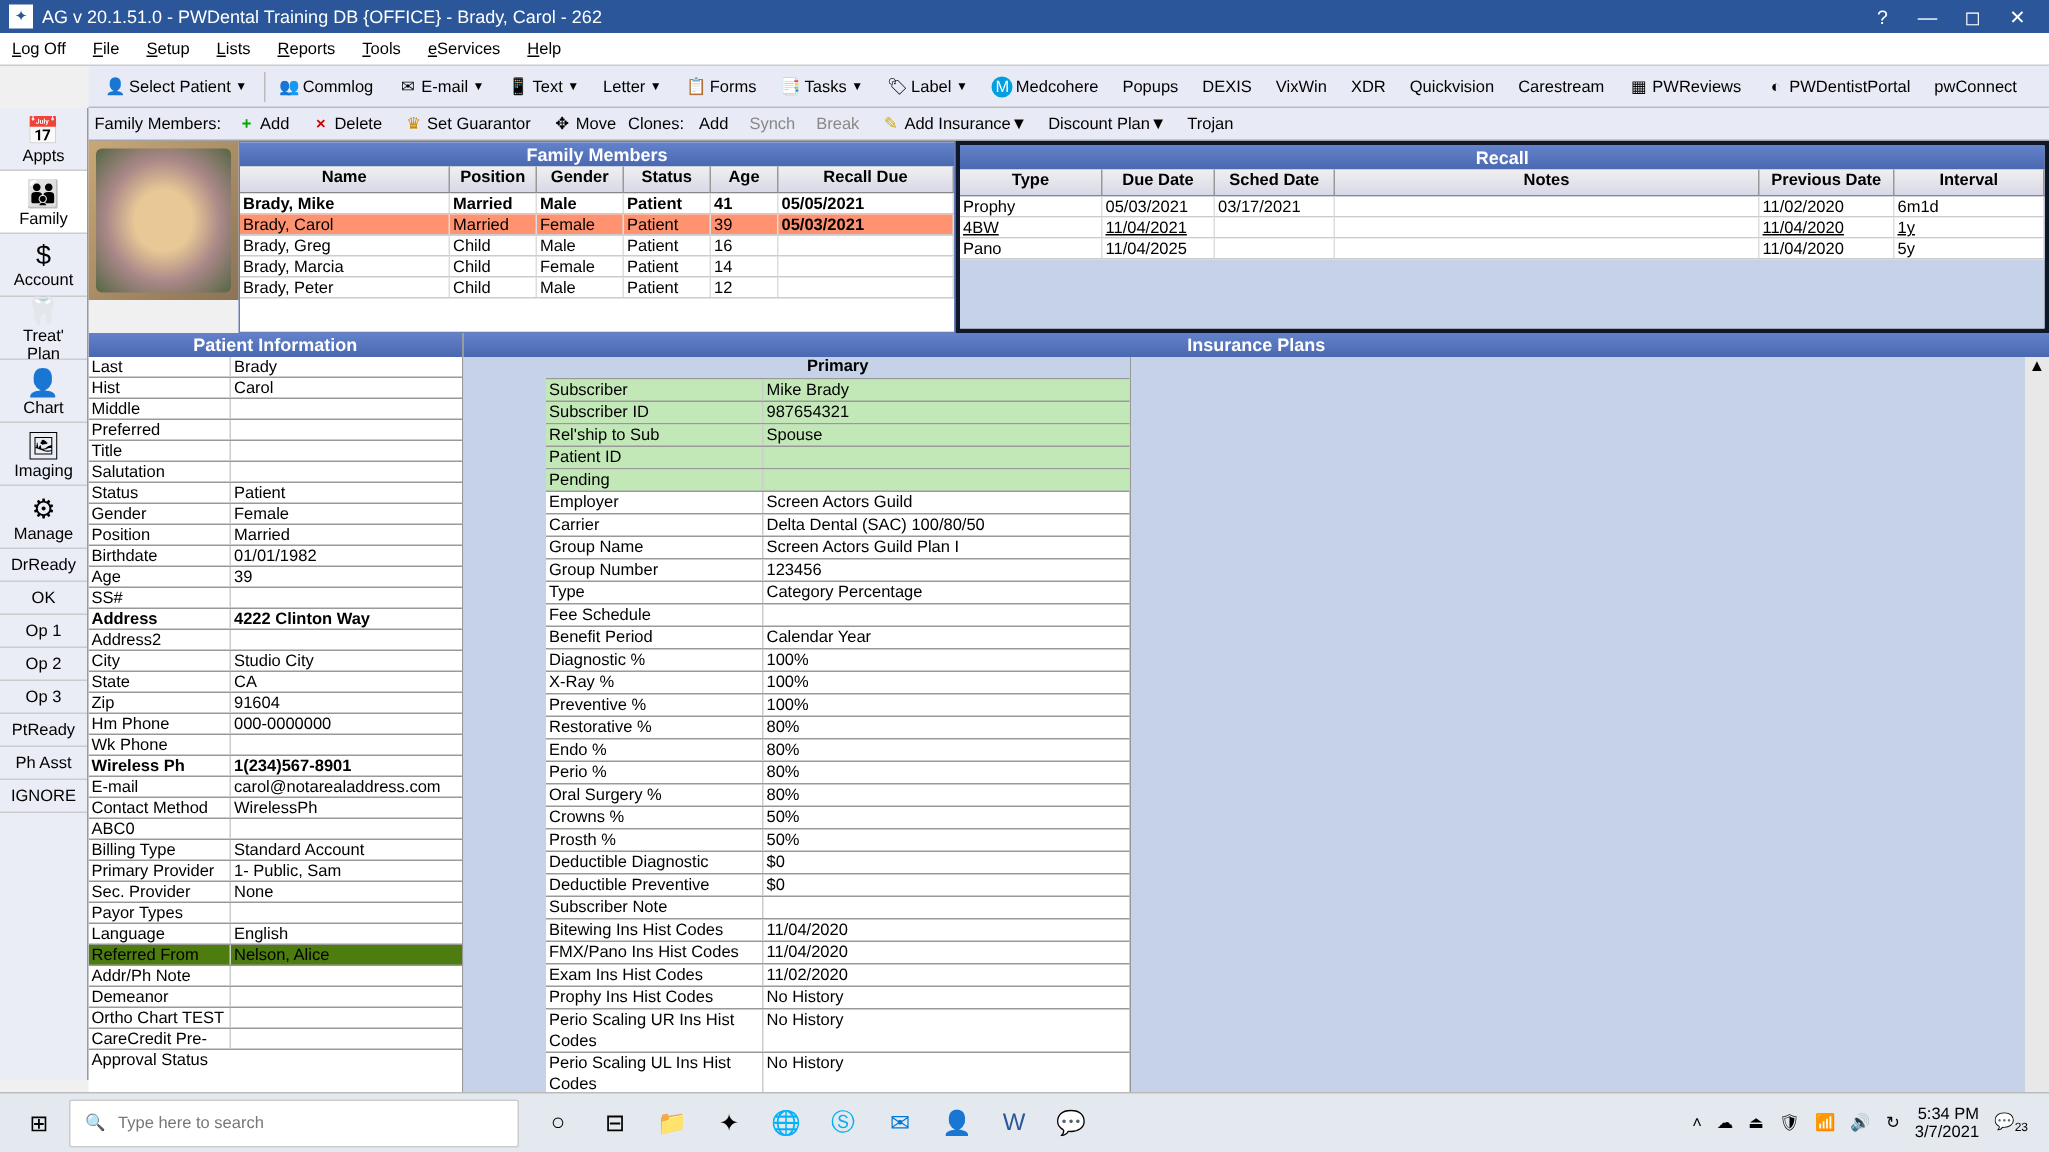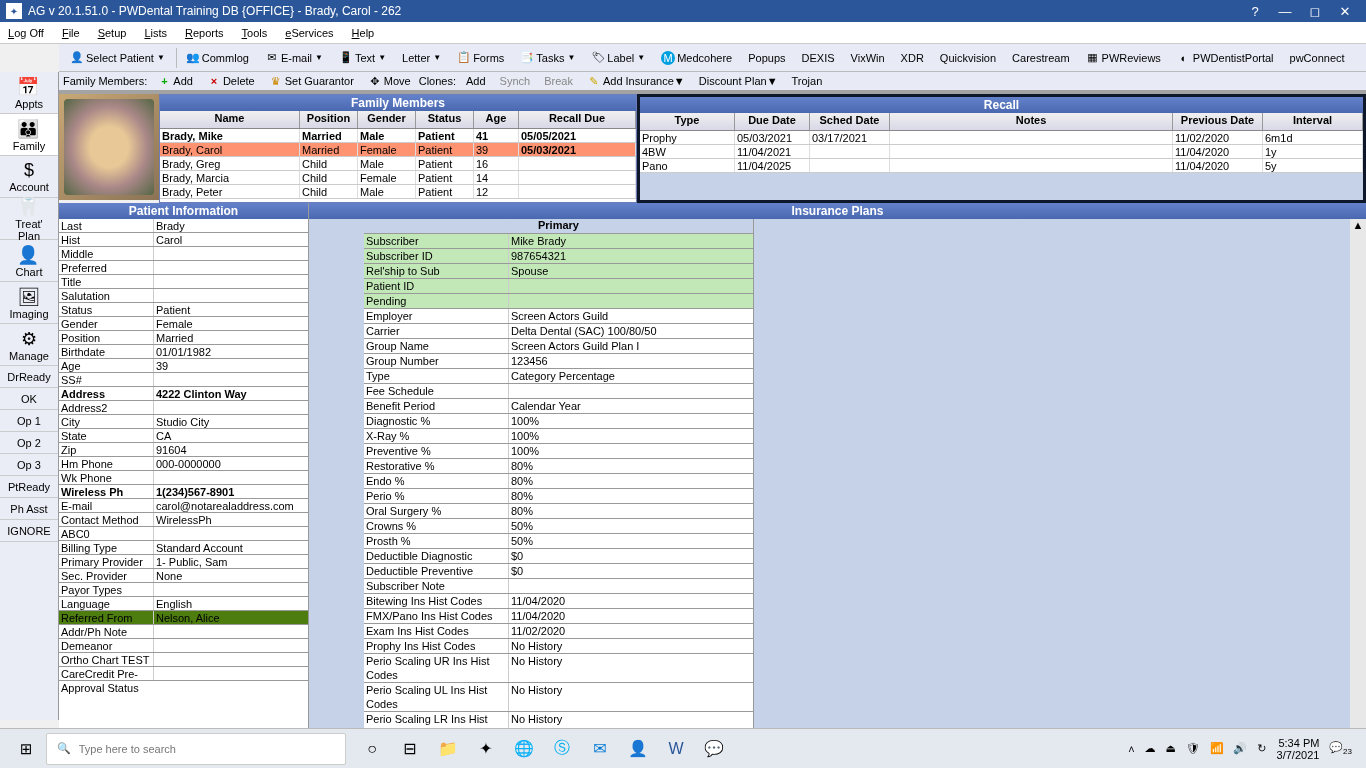--- a/index.html
+++ b/index.html
@@ -8,31 +8,31 @@
 .titlebar .app-logo { width:16px; height:16px; background:#fff; margin-right:6px; display:flex; align-items:center; justify-content:center; font-size:10px; color:#2b579a; }
 .titlebar .title { flex:1; font-size:12px; }
 .titlebar .winbtn { width:30px; text-align:center; font-size:13px; cursor:pointer; }
 .menubar { background:#fff; height:22px; display:flex; align-items:center; padding:0 8px; border-bottom:1px solid #ccc; }
 .menubar .menuitem { margin-right:18px; cursor:pointer; text-decoration:underline; text-decoration-color:transparent; }
 .menubar .menuitem::first-letter { text-decoration:underline; }
 .toolbar1 { background:#e8ebf5; height:28px; display:flex; align-items:center; padding:0 4px; border-bottom:1px solid #bbb; }
 .toolbar1 .tbbtn { display:flex; align-items:center; padding:2px 6px; margin-right:2px; cursor:pointer; border:1px solid transparent; }
 .toolbar1 .sep { width:1px; height:20px; background:#bbb; margin:0 2px; }
 .toolbar1 .arrow { margin-left:3px; font-size:8px; }
-.toolbar2 { background:#e8ebf5; height:22px; display:flex; align-items:center; padding:0 4px; border-bottom:4px solid #a3a3a3; margin-left:59px; }
+.toolbar2 { background:#e8ebf5; height:22px; display:flex; align-items:center; padding:0 4px; border-bottom:1px solid #a3a3a3; margin-left:59px; }
 .toolbar2 .lbl { margin-right:4px; }
 .toolbar2 .tbbtn { display:flex; align-items:center; padding:1px 5px; margin-right:2px; cursor:pointer; border:1px solid transparent; }
 .toolbar2 .tbbtn.disabled { color:#888; }
 .sidebar { width:59px; background:#eaedf5; border-right:1px solid #999; display:flex; flex-direction:column; position:absolute; top:72px; left:0; height:648px; }
 .sidebar .sbtn { height:42px; border-bottom:1px solid #ccc; display:flex; flex-direction:column; align-items:center; justify-content:center; cursor:pointer; font-size:10px; }
 .sidebar .sbtn.small { height:22px; font-size:10px; }
 .sidebar .sbtn.sel { background:#fff; }
 .sidebar .sicn { font-size:18px; }
 .content { margin-left:59px; flex:1; display:flex; flex-direction:column; }
-.upper { display:flex; height:109px;border-radius:28px; }
+.upper { display:flex; height:128px;border-radius:28px; }
 .photo-box { width:100px; height:106px; background:linear-gradient(135deg,#c9a876,#8b7355); display:flex; align-items:center; justify-content:center; color:#fff; position:relative; }
 .photo-placeholder { width:90px; height:96px; background:radial-gradient(ellipse at center,#e8c896 30%,#a88 60%,#564 100%); border-radius:4px; }
 .fam-table { flex:0 0 478px; display:flex; flex-direction:column; border:1px solid #6b7db8; }
 .panel-header { background:linear-gradient(#6382cb,#4a68af); color:#fff; text-align:center; font-weight:bold; height:16px; line-height:16px; font-size:12px; }
 .grid-head { display:flex; background:linear-gradient(#f0f0f0,#d8d8e8); border-bottom:1px solid #888; }
 .grid-head > div { border-right:1px solid #999; text-align:center; font-weight:bold; padding:1px 2px; height:17px; font-size:11px; }
 .grid-body { flex:1; background:#fff; overflow-y:scroll; }
 .grid-row { display:flex; border-bottom:1px solid #ccc; height:14px; line-height:14px; }
 .grid-row > div { border-right:1px solid #ddd; padding:0 2px; overflow:hidden; white-space:nowrap; }
 .grid-row.sel { background:#ff9270; }
@@ -334,21 +334,21 @@
       </div>
       <div class="recall-body" id="recall-body">
           <div class="grid-row" style="background: rgb(255, 255, 255);">
             <div style="width:95px">Prophy</div>
             <div style="width:75px">05/03/2021</div>
             <div style="width:80px">03/17/2021</div>
             <div style="flex:1"></div>
             <div style="width:90px">11/02/2020</div>
             <div style="width:100px">6m1d</div>
           </div>
-          <div class="grid-row" style="background: rgb(255, 255, 255);">
+          <div class="grid-row" style="background: rgb(255, 255, 255); text-decoration: underline;">
             <div style="width:95px">4BW</div>
             <div style="width:75px">11/04/2021</div>
             <div style="width:80px"></div>
             <div style="flex:1"></div>
             <div style="width:90px">11/04/2020</div>
             <div style="width:100px">1y</div>
           </div>
           <div class="grid-row" style="background: rgb(255, 255, 255);">
             <div style="width:95px">Pano</div>
             <div style="width:75px">11/04/2025</div>

